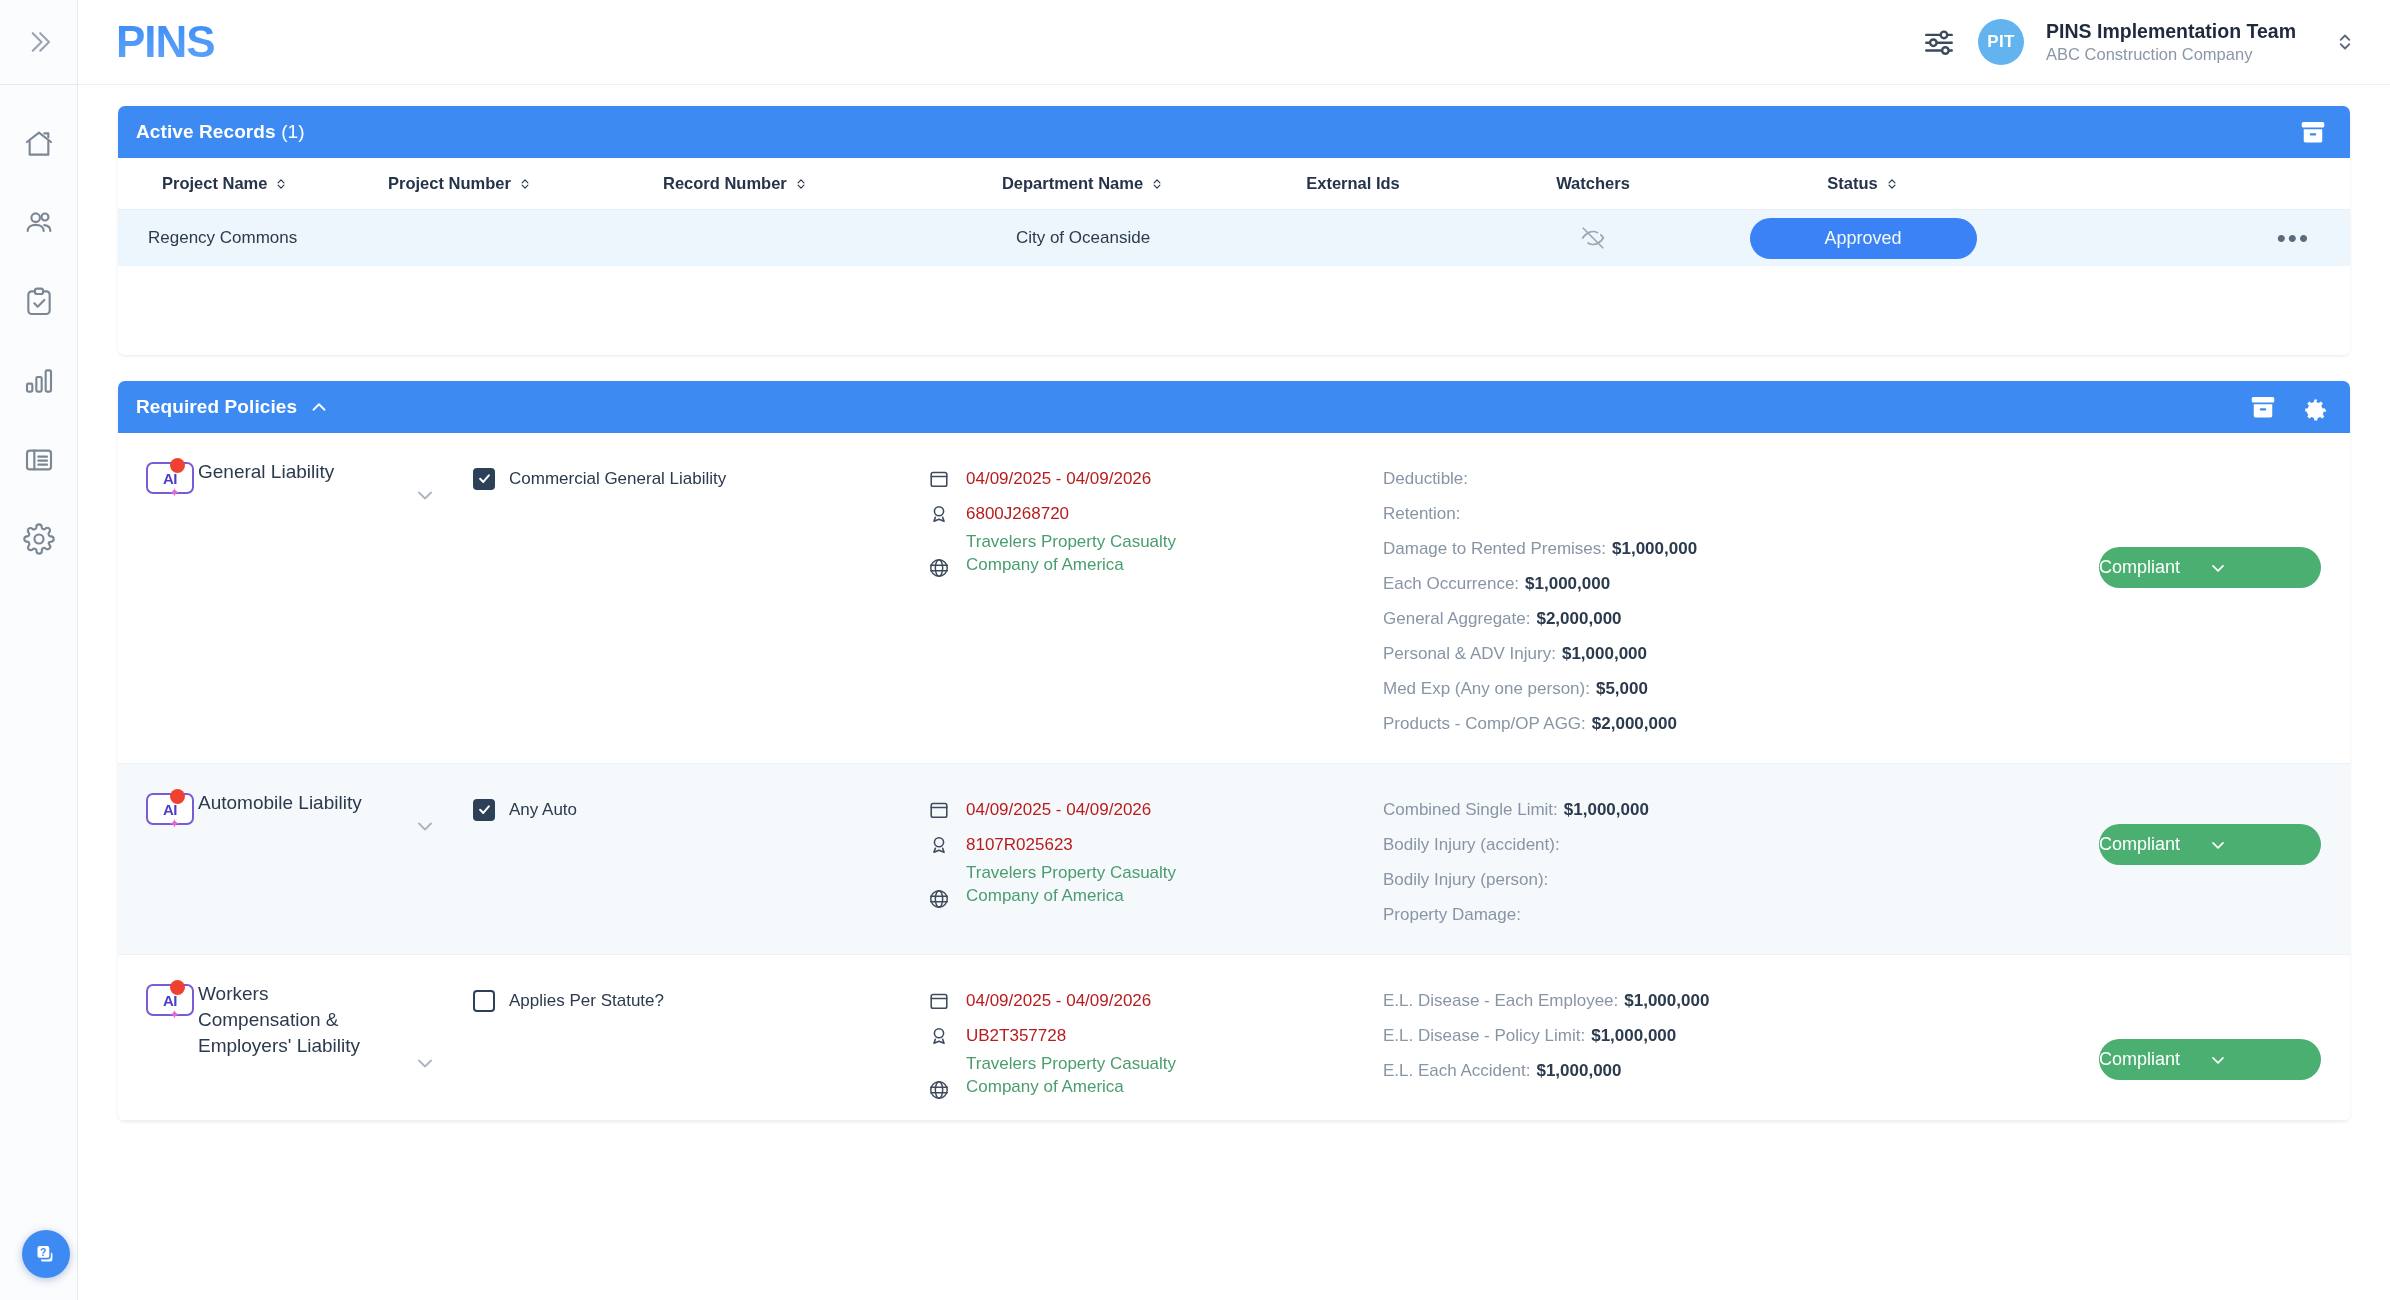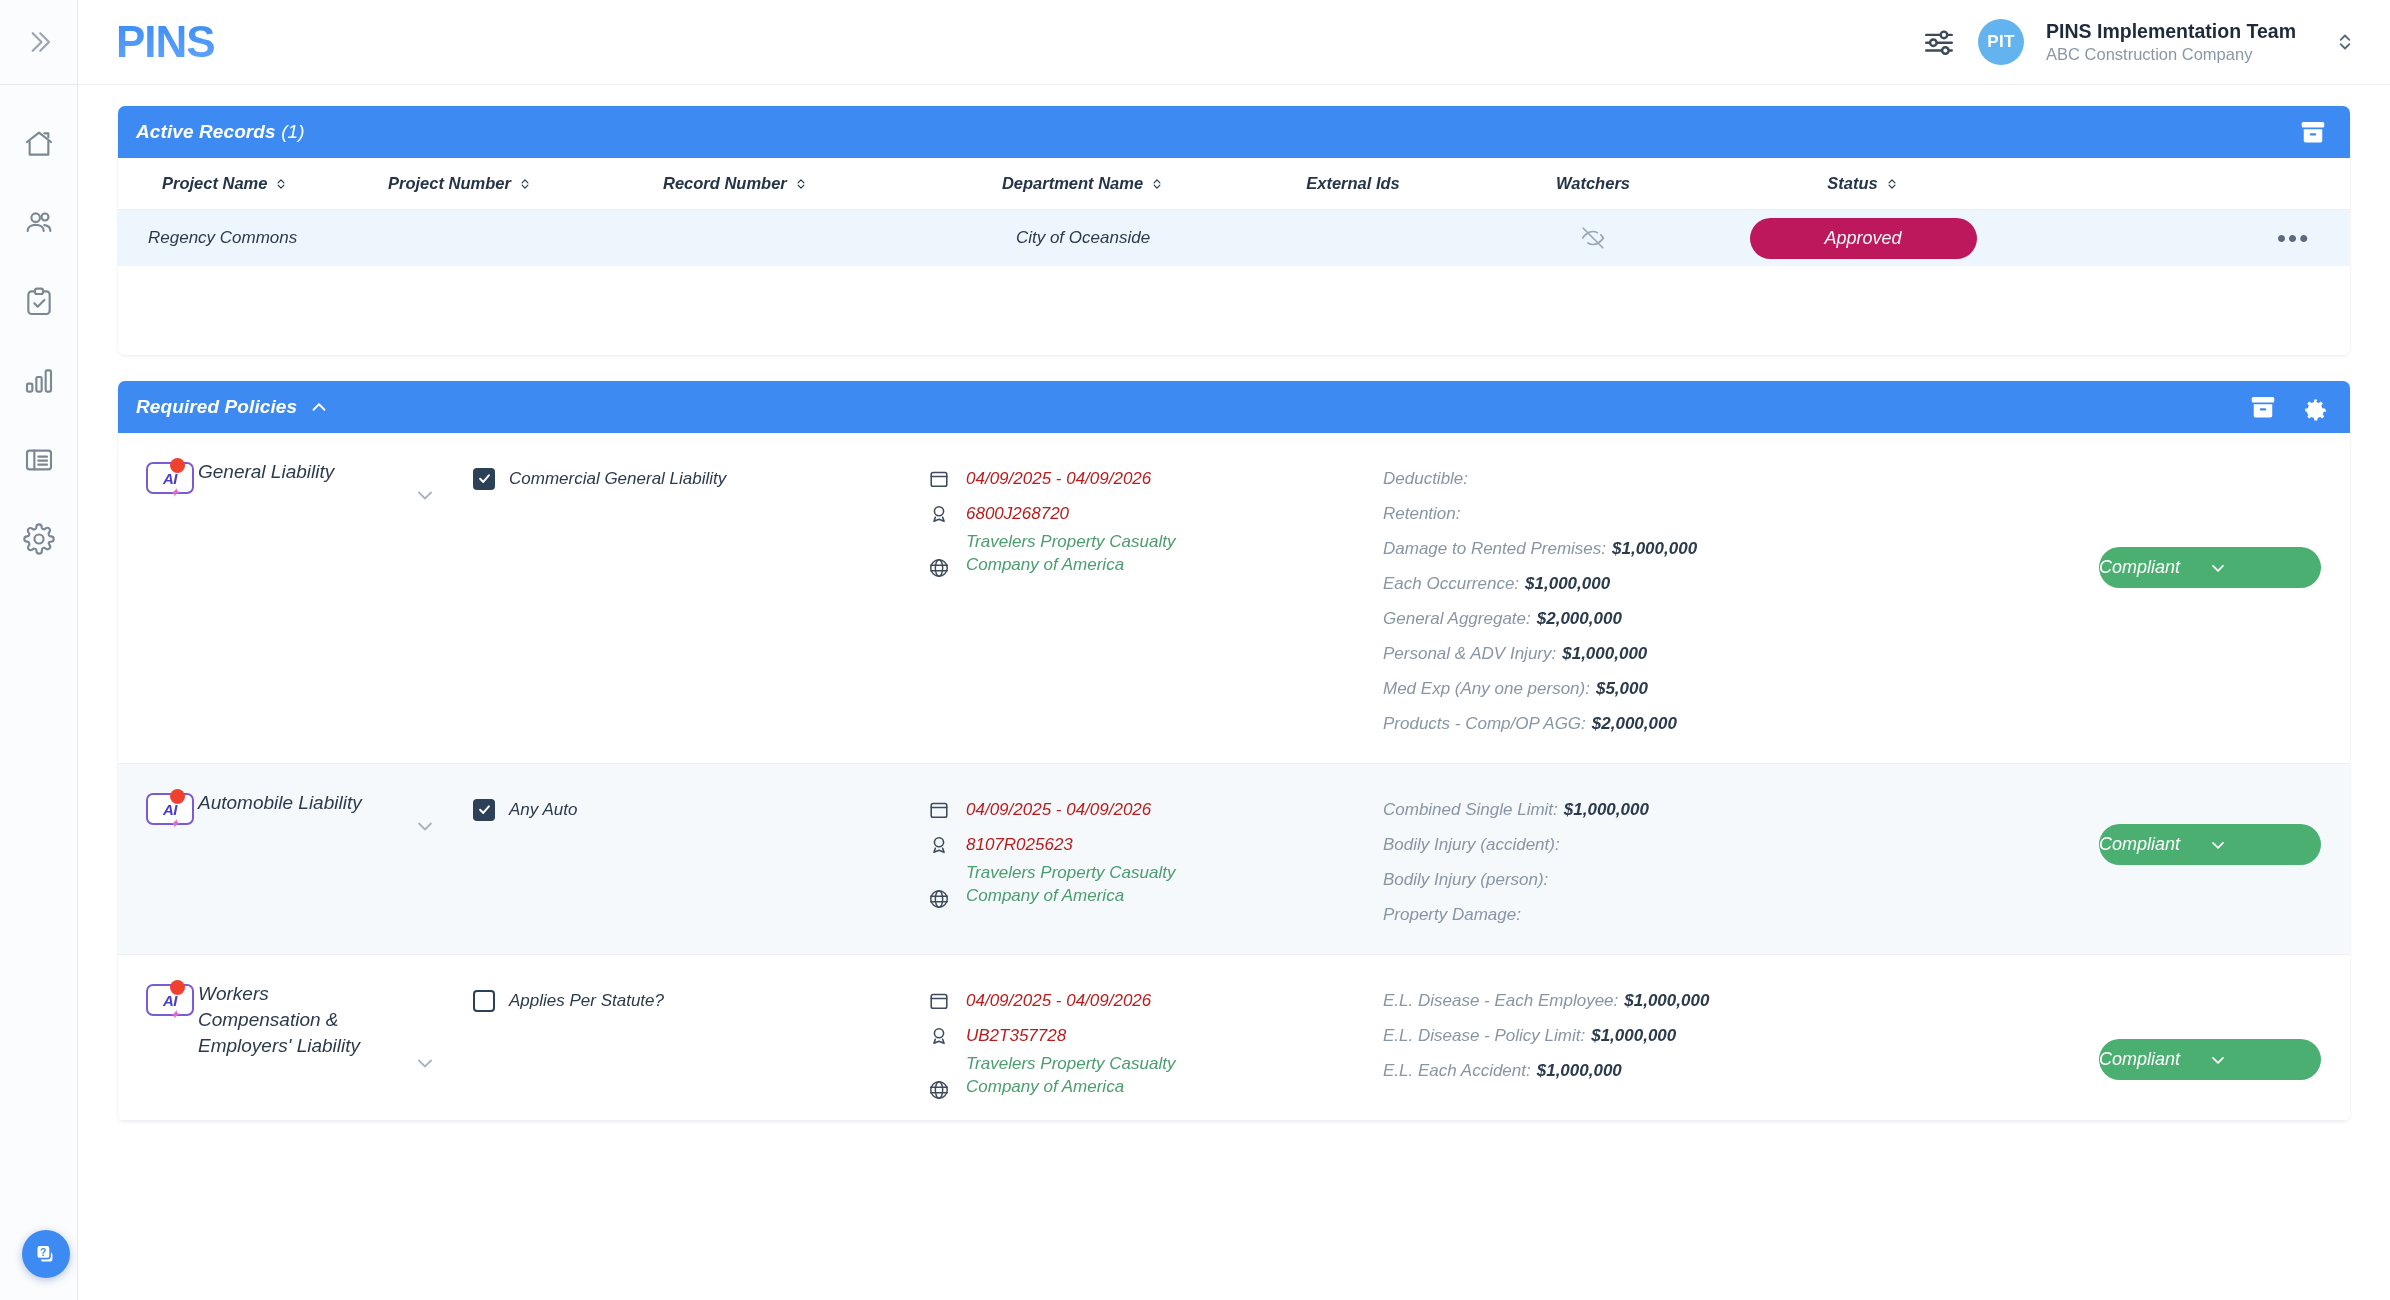--- a/index.html
+++ b/index.html
@@ -64,21 +64,21 @@
     font-size: 17px; font-weight: 700; letter-spacing: .3px;
   }
   .acct { display: flex; flex-direction: column; justify-content: center; line-height: 1.15; }
   .acct-name { font-size: 19.5px; font-weight: 700; color: #1f2b3d; white-space: nowrap; }
   .acct-org { font-size: 16.5px; color: #8a97a6; white-space: nowrap; margin-top: 3px; }
   .updown { color: #58677a; cursor: pointer; margin-left: 14px; display:block; }
 
   .content { flex: 1 1 auto; background: #ffffff; padding: 0 40px; overflow: hidden; }
 
   
-  .panel { margin-top: 21px; border-radius: 7px; overflow: hidden; box-shadow: 0 1px 3px rgba(25,45,80,.10); font-style: italic; }
+  .panel { margin-top: 21px; border-radius: 7px; overflow: hidden; box-shadow: 0 1px 3px rgba(25,45,80,.10); }
   .panel-head {
     background: #3d8bf2; height: 52px;
     display: flex; align-items: center; padding: 0 22px 0 18px;
   }
   .panel-title { color: #ffffff; font-size: 19px; font-weight: 700; letter-spacing: .1px; }
   .panel-count { font-weight: 400; }
   .panel-head-spacer { flex: 1 1 auto; }
   .panel-head-ico { color: #ffffff; cursor: pointer; margin-left: 20px; display: block; }
   .chev-up { margin-left: 11px; cursor: pointer; display:inline-block; vertical-align: middle; }
 
@@ -106,21 +106,21 @@
   .c-stat  { flex: 0 0 300px; display:flex; justify-content:center; }
   .c-menu  { flex: 1 1 auto; display:flex; justify-content:flex-end; padding-right: 40px; }
   .ar-head .c-proj { padding-left: 44px; }
   .ar-head .c-dept { padding-left: 0; }
   .ar-row  .c-dept { padding-left: 0; }
   .dept-val { width: 300px; text-align: center; }
   .ar-head .c-dept .ar-th { width: 300px; justify-content: center; }
   .ar-head .c-ext .ar-th, .ar-head .c-watch .ar-th, .ar-head .c-stat .ar-th { justify-content: center; }
   .pill-approved {
     width: 227px; height: 41px; border-radius: 21px;
-    background: #be185d; color: #f3fbf5;
+    background: #3b82f6; color: #f3fbf5;
     display: flex; align-items: center; justify-content: center;
     font-size: 18px; font-weight: 500; cursor: pointer;
   }
   .eye-off { color: #9aa7b5; cursor: pointer; display:block; }
   .dots { font-size: 26px; color: #5b6b7d; letter-spacing: 2px; line-height: 1; cursor: pointer; }
 
   
   .rp-body { background: #ffffff; }
   .pol-row { display: flex; align-items: flex-start; padding: 26px 0 22px 0; border-bottom: 1px solid #edf1f5; min-height: 110px; }
   .pol-row.alt { background: #f6f9fc; }

